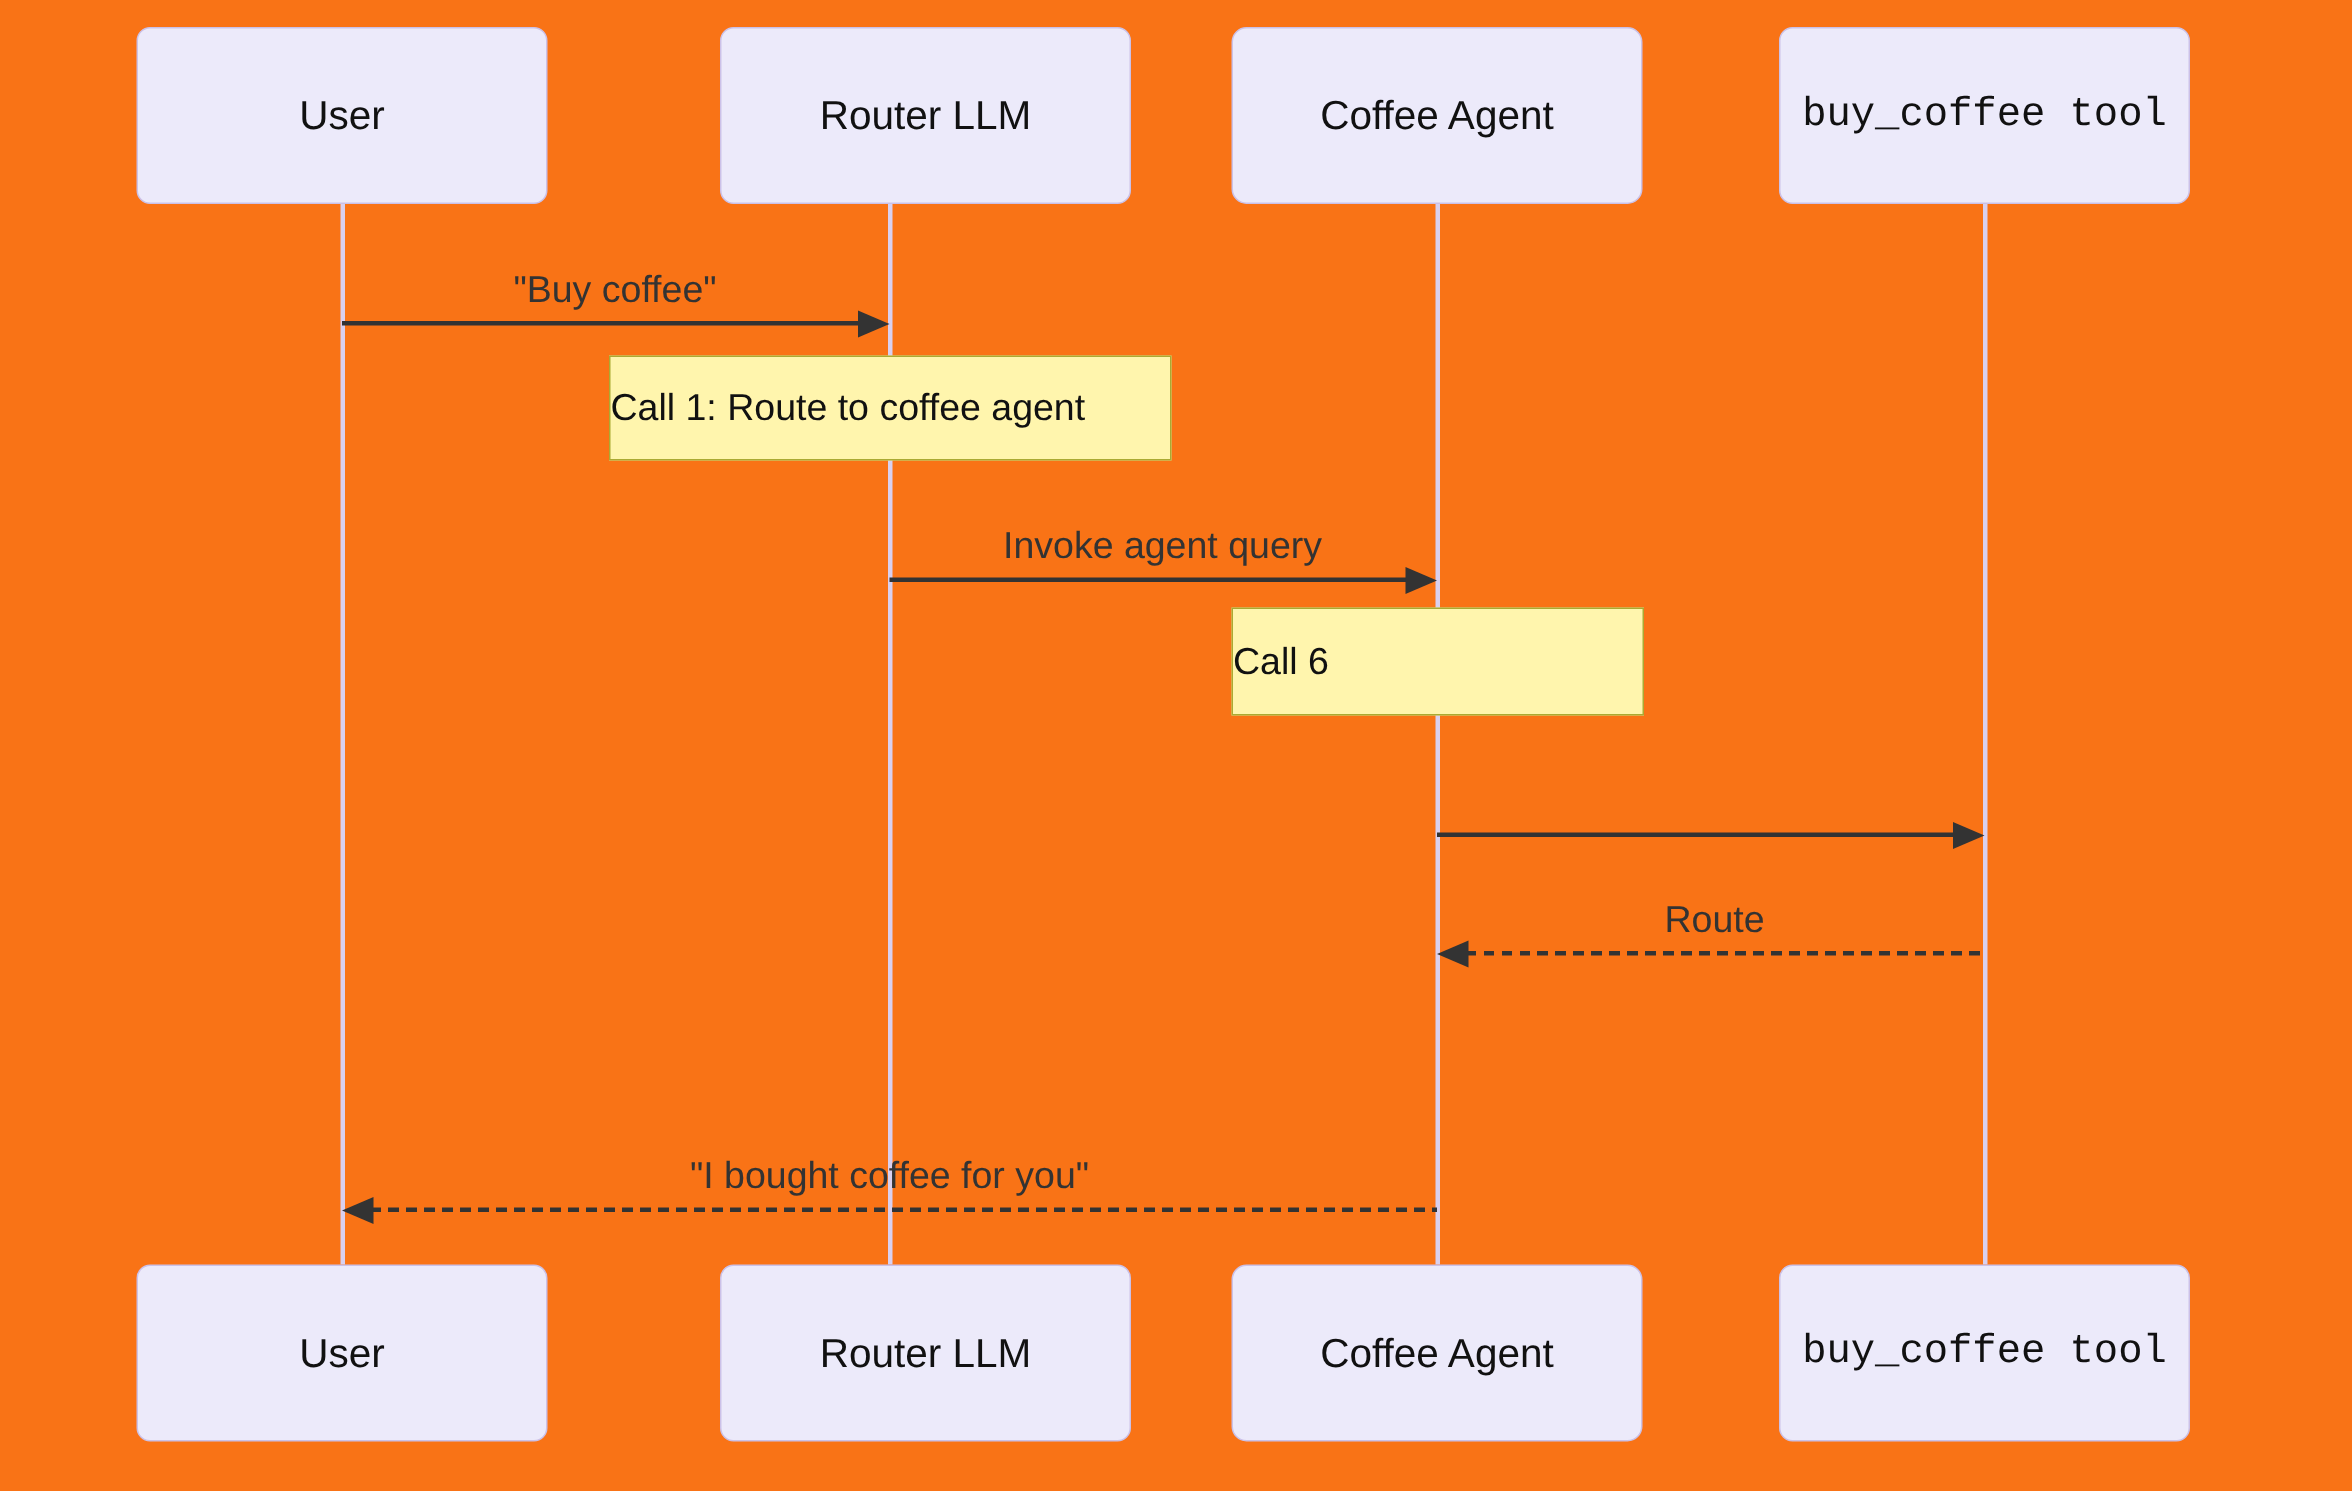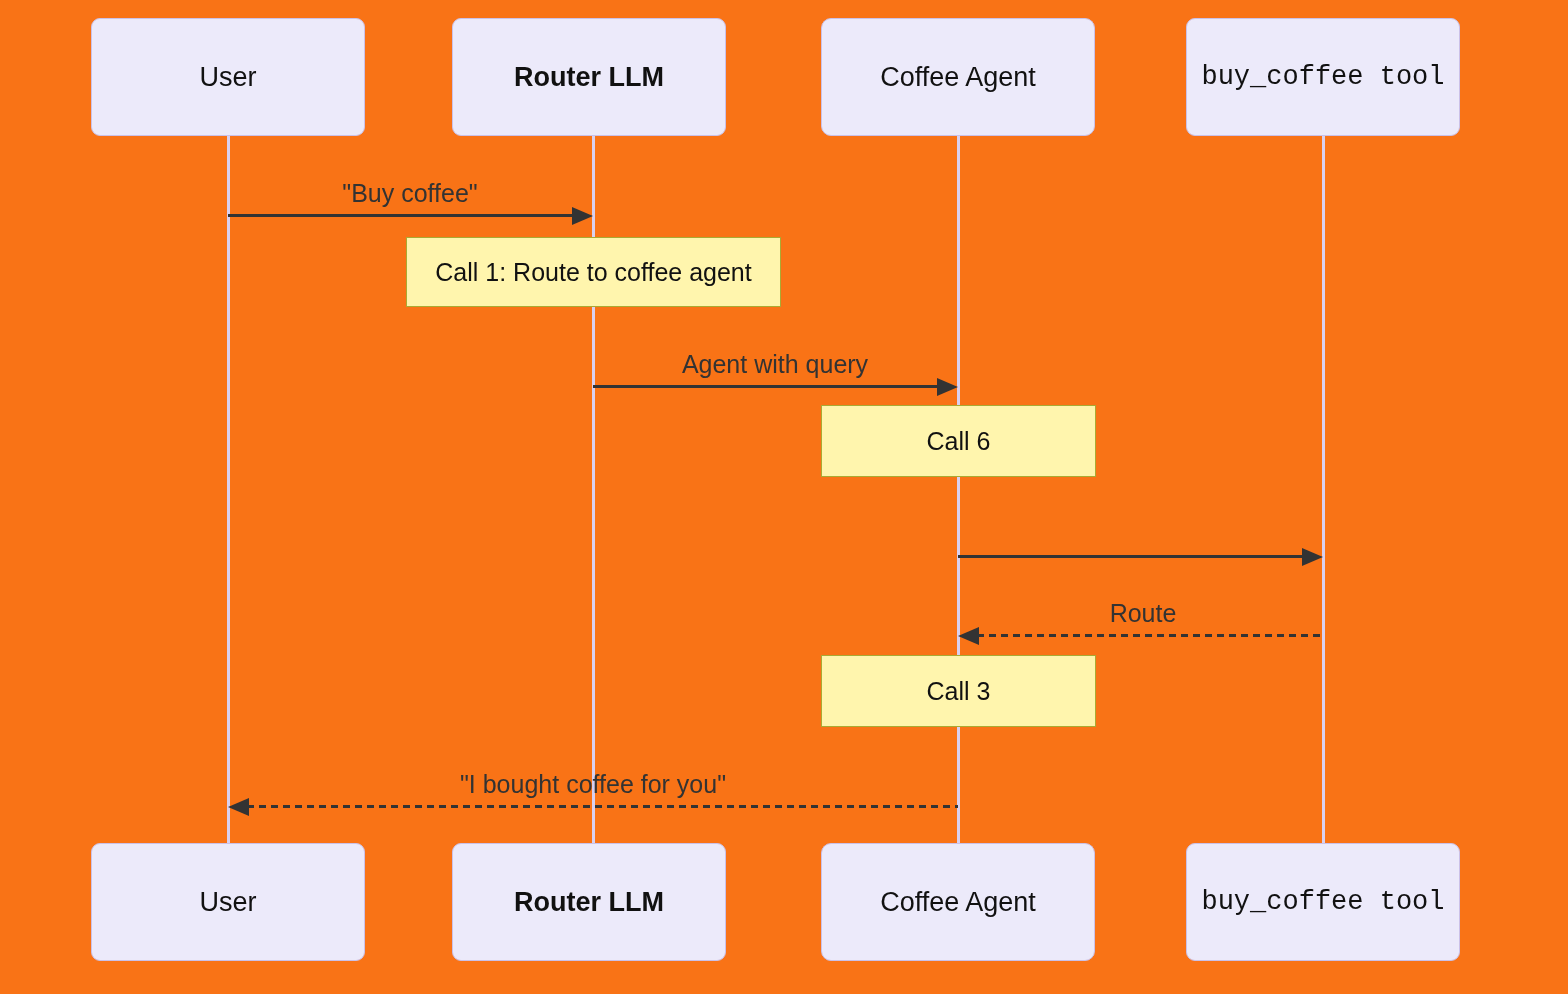--- a/index.html
+++ b/index.html
@@ -32,21 +32,21 @@
     box-sizing: border-box;
     display: flex;
     align-items: center;
     justify-content: center;
     font-size: 27px;
     color: #111111;
   }
   .actor-top { top: 18px; }
   .actor-bottom { top: 843px; }
   .actor-1 { left: 91px; }
-  .actor-2 { left: 452px; font-weight: bold; }
+  .actor-2 { left: 480px; }
   .actor-3 { left: 821px; border-radius: 10px; }
   .actor-4 { left: 1186px; font-family: Liberation Mono, monospace; }
 
   .msg-label {
     position: absolute;
     width: 600px;
     height: 34px;
     line-height: 34px;
     text-align: center;
     font-size: 25px;
@@ -73,21 +73,20 @@
   .arrow-right { border-left: 21px solid #333333; }
   .arrow-left  { border-right: 21px solid #333333; }
 
   .note {
     position: absolute;
     background: #fff5ad;
     border: 1.5px solid #aaaa33;
     box-sizing: border-box;
     display: flex;
     align-items: center;
-    justify-content: center;
     font-size: 25px;
     color: #111111;
     white-space: nowrap;
   }
 </style>
 </head>
 <body>
 
 <div class="diagram">
 
@@ -123,36 +122,33 @@
   </div>
 
   <div class="msg-label" style="left:110px; top:176px">"Buy coffee"</div>
   <div class="msg-line-solid" style="left:228px; top:214px; width:347px"></div>
   <div class="arrowhead arrow-right" style="left:572px; top:206.5px"></div>
 
   <div class="note" style="left:406px; top:237px; width:375px; height:70px">
     <span>Call 1: Route to coffee agent</span>
   </div>
 
-  <div class="msg-label" style="left:475px; top:347px">Agent with query</div>
+  <div class="msg-label" style="left:475px; top:347px">Invoke agent query</div>
   <div class="msg-line-solid" style="left:593px; top:385px; width:347px"></div>
   <div class="arrowhead arrow-right" style="left:937px; top:377.5px"></div>
 
   <div class="note" style="left:821px; top:405px; width:275px; height:72px">
     <span>Call 6</span>
   </div>
 
   <div class="msg-line-solid" style="left:958px; top:555px; width:347px"></div>
   <div class="arrowhead arrow-right" style="left:1302px; top:547.5px"></div>
 
   <div class="msg-label" style="left:843px; top:596px">Route</div>
   <div class="msg-line-dashed" style="left:977px; top:634px; width:346px"></div>
   <div class="arrowhead arrow-left" style="left:958px; top:626.5px"></div>
 
-  <div class="note" style="left:821px; top:655px; width:275px; height:72px">
-    <span>Call 3</span>
-  </div>
 
   <div class="msg-label" style="left:293px; top:767px">"I bought coffee for you"</div>
   <div class="msg-line-dashed" style="left:247px; top:805px; width:711px"></div>
   <div class="arrowhead arrow-left" style="left:228px; top:797.5px"></div>
 
 </div>
 
 </body></html>

